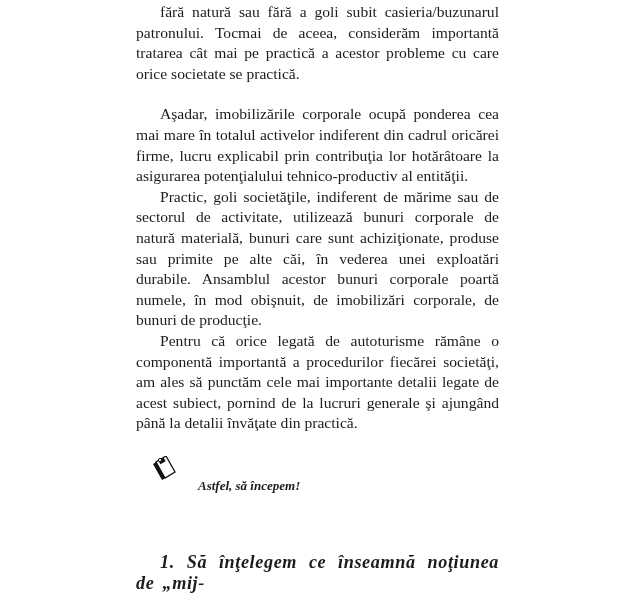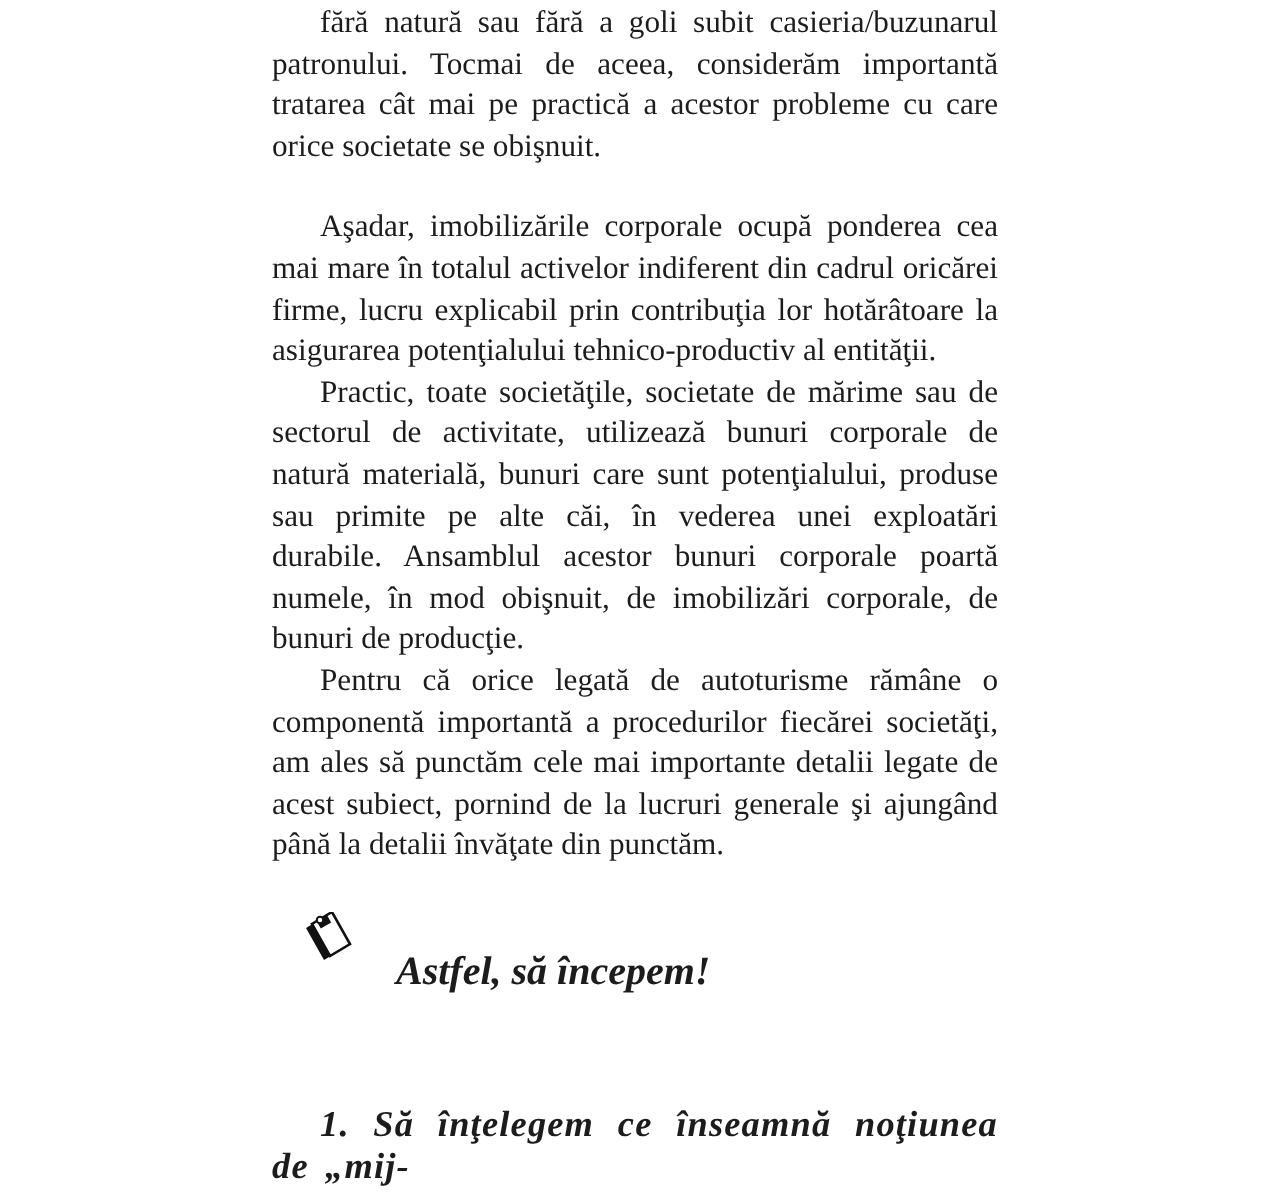--- a/index.html
+++ b/index.html
@@ -9,64 +9,64 @@
     font-family: "Liberation Serif", "DejaVu Serif", serif;
     font-size: 15.6px; line-height: 20.6px; color: #1c1c1c;
     text-align: justify;
   }
   .p { margin: 0; text-indent: 24px; }
   .gap-lg { height: 20px; }
   .callout { position: relative; height: 62px; margin-top: 18px; }
   .callout .icon { position: absolute; left: 14px; top: 4px; width: 30px; height: 26px; }
   .callout .txt {
     position: absolute; left: 62px; top: 24px;
-    font-weight: bold; font-style: italic; font-size: 20px; line-height: 20px;
+    font-weight: bold; font-style: italic; font-size: 13px; line-height: 20px;
   }
   .heading {
     margin: 0; margin-top: 38px;
     font-weight: bold; font-style: italic; font-size: 18.2px; line-height: 21px;
     text-indent: 24px; text-align: justify; letter-spacing: 0.6px; word-spacing: 3px;
   }
 </style>
 </head>
 <body>
 
 <div class="page">
 
   <p class="p">
     <span>fără natură sau fără a goli subit casieria/buzunarul</span>
     <span>patronului. Tocmai de aceea, considerăm importantă tratarea</span>
     <span>cât mai pe practică a acestor probleme cu care orice societate</span>
-    <span>se obişnuit.</span>
+    <span>se practică.</span>
   </p>
 
   <div class="gap-lg"></div>
 
   <p class="p">
     <span>Aşadar, imobilizările corporale ocupă ponderea cea mai</span>
     <span>mare în totalul activelor indiferent din cadrul oricărei firme,</span>
     <span>lucru explicabil prin contribuţia lor hotărâtoare la asigurarea</span>
     <span>potenţialului tehnico-productiv al entităţii.</span>
   </p>
 
   <p class="p">
-    <span>Practic, toate societăţile, societate de mărime sau de</span>
+    <span>Practic, goli societăţile, indiferent de mărime sau de</span>
     <span>sectorul de activitate, utilizează bunuri corporale de natură</span>
-    <span>materială, bunuri care sunt potenţialului, produse sau primite</span>
+    <span>materială, bunuri care sunt achiziţionate, produse sau primite</span>
     <span>pe alte căi, în vederea unei exploatări durabile. Ansamblul</span>
     <span>acestor bunuri corporale poartă numele, în mod obişnuit, de</span>
     <span>imobilizări corporale, de bunuri de producţie.</span>
   </p>
 
   <p class="p">
     <span>Pentru că orice legată de autoturisme rămâne o componentă</span>
     <span>importantă a procedurilor fiecărei societăţi, am ales să punctăm</span>
     <span>cele mai importante detalii legate de acest subiect, pornind</span>
     <span>de la lucruri generale şi ajungând până la detalii învăţate din</span>
-    <span>punctăm.</span>
+    <span>practică.</span>
   </p>
 
   <div class="callout">
     <span class="icon">
       <svg width="30" height="26" viewBox="0 0 30 26">
         <polygon points="3,8 12,24 22,18 13,2" fill="#111"></polygon>
         <polygon points="6,6 15,22 25,16 16,0" fill="#fff" stroke="#111" stroke-width="1.3"></polygon>
         <rect x="9" y="3" width="6" height="4" fill="#111" transform="rotate(-30 12 5)"></rect>
         <circle cx="10" cy="4" r="1.6" fill="#fff" stroke="#111" stroke-width="1"></circle>
       </svg>

